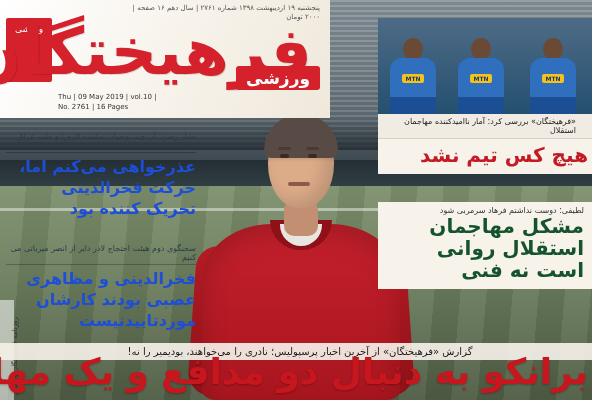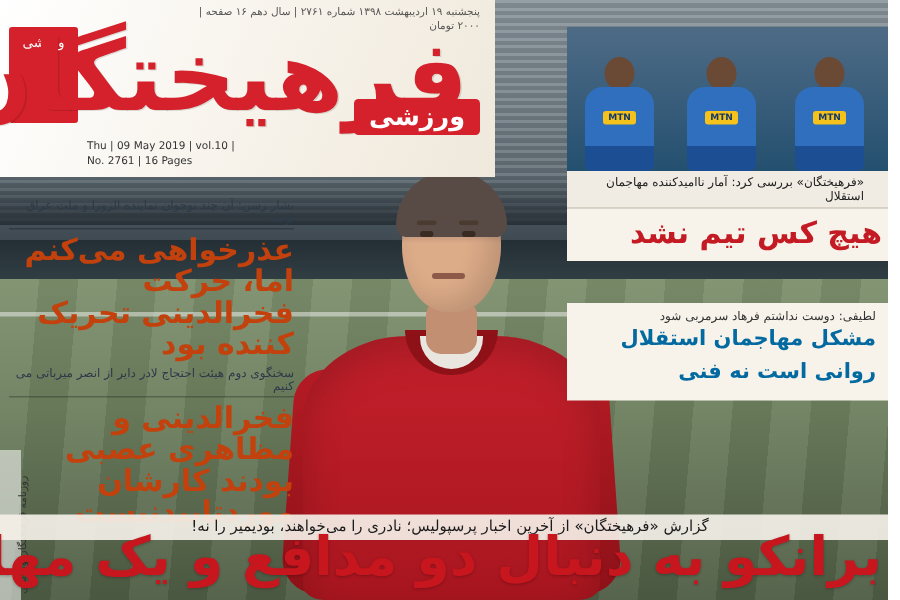--- a/index.html
+++ b/index.html
@@ -285,42 +285,42 @@
     box-sizing: border-box;
     background: #f7f3ea;
     padding: 4px 8px 8px 8px;
     direction: rtl;
     text-align: right;
   }
   .rbox2 .kicker {
     font-size: 8px; color: #333; margin-bottom: 0;
   }
   .rbox2 .title {
-    font-size: 14px; font-weight: bold; color: #0369a1; line-height: 22px;
+    font-size: 20px; font-weight: bold; color: #14532d; line-height: 22px;
   }
 
   
   .lblock {
     position: absolute;
     direction: rtl;
     text-align: right;
     color: #15212e;
   }
   .lblock .kicker {
     font-size: 8px;
     color: #2c3a49;
     margin-bottom: 3px;
     border-bottom: 1px solid rgba(0,0,0,.25);
     padding-bottom: 2px;
   }
   .lblock .title {
-    font-size: 20px;
+    font-size: 16px;
     font-weight: bold;
     line-height: 21px;
-    color: #c2410c;
+    color: #1d4ed8;
   }
   #lblock1 { left: 6px; top: 132px; width: 190px; }
   #lblock2 { left: 6px; top: 244px; width: 190px; }
 
   
   .bottom-strip {
     position: absolute;
     left: 0; bottom: 40px;
     width: 600px;
     box-sizing: border-box;

